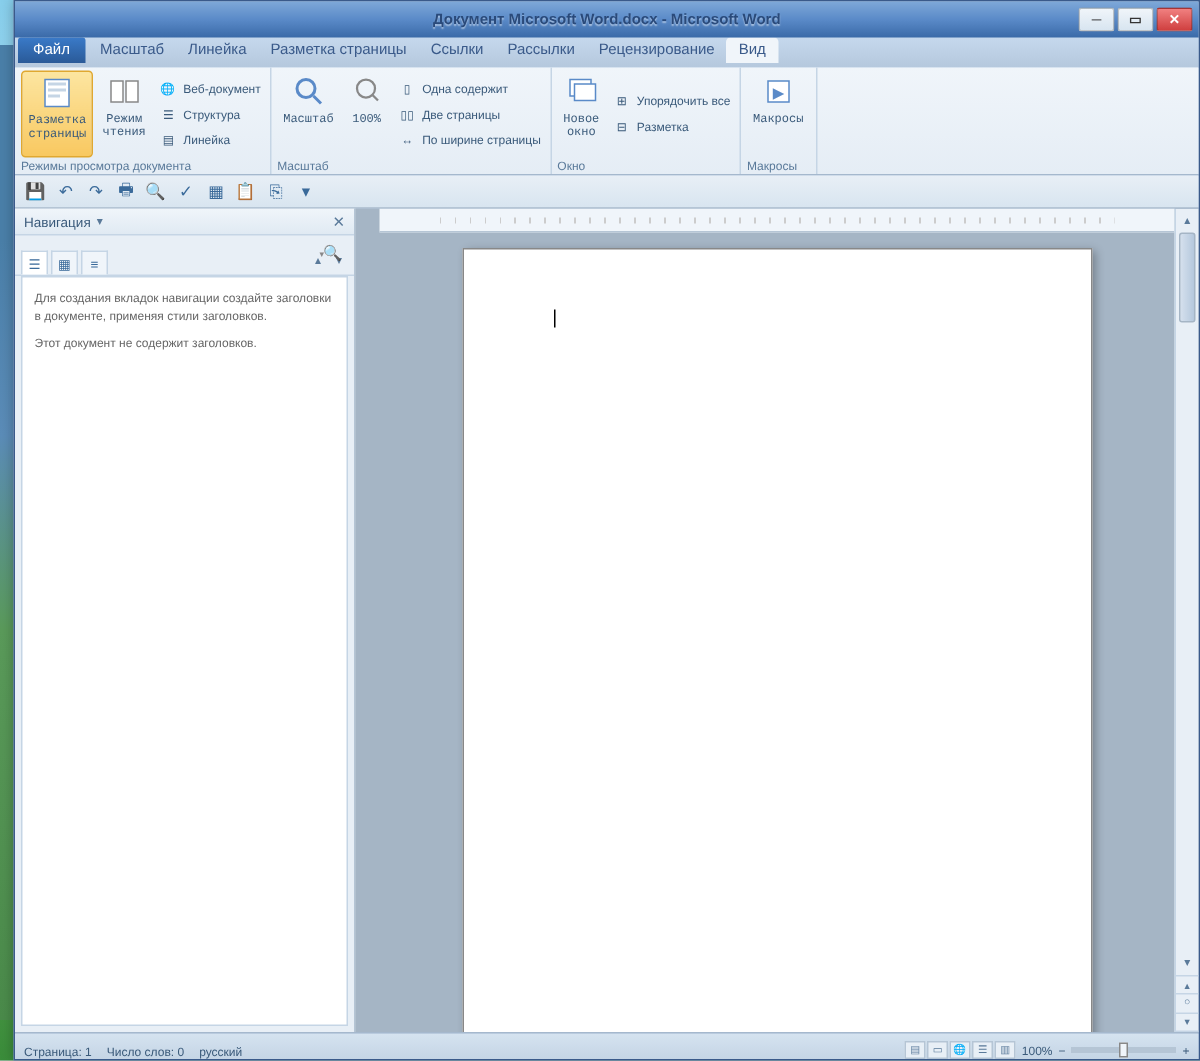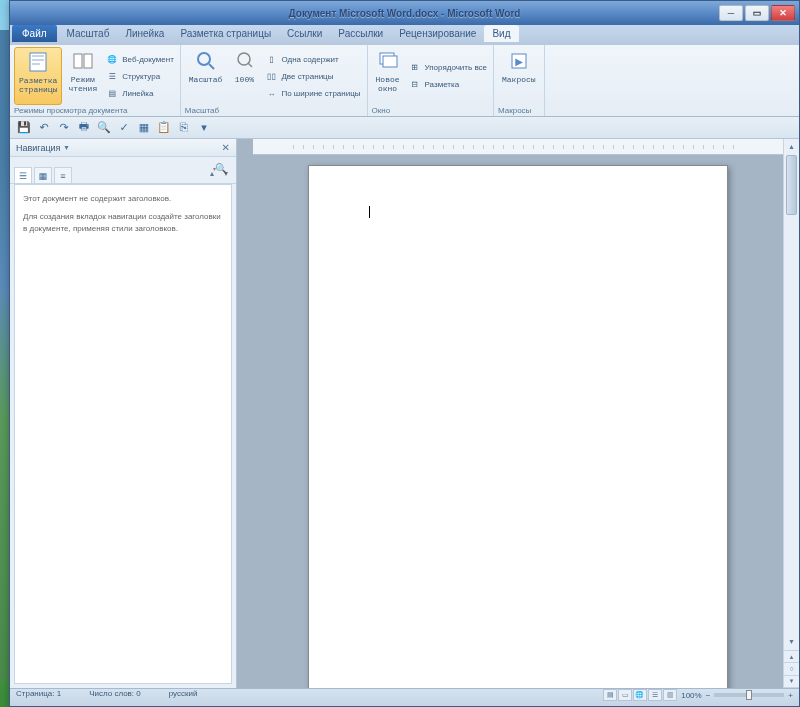--- a/index.html
+++ b/index.html
@@ -61,21 +61,21 @@
   .cursor { position: absolute; left: 60px; top: 40px; width: 1px; height: 12px; background: #000; }
   
   .vsbar { position: absolute; right: 0; top: 0; width: 16px; bottom: 0; background: #e8eff6; border-left: 1px solid #c5d5e5; }
   .vsbar .thumb { position: absolute; left: 2px; right: 2px; top: 16px; height: 60px; background: linear-gradient(to right, #d5e0ed, #b5c8dd); border: 1px solid #a5b5c5; border-radius: 2px; cursor: pointer; }
   .vsbar .arr { position: absolute; left: 0; right: 0; height: 14px; display: flex; align-items: center; justify-content: center; font-size: 8px; color: #5a7a9a; cursor: pointer; }
   .vsbar .arr.up { top: 0; }
   .vsbar .arr.dn { bottom: 40px; }
   .vsbar .objnav { position: absolute; bottom: 0; left: 0; right: 0; height: 38px; border-top: 1px solid #c5d5e5; display: flex; flex-direction: column; }
   .vsbar .objnav div { flex: 1; display: flex; align-items: center; justify-content: center; font-size: 7px; color: #5a7a9a; cursor: pointer; border-bottom: 1px solid #c5d5e5; }
   
-  .statusbar { height: 18px; background: linear-gradient(to bottom, #d5e3f0, #c5d5e5); border-top: 1px solid #a5b8cd; display: flex; align-items: flex-start; font-size: 8px; color: #3a5a7a; padding: 0 6px; gap: 28px; }
+  .statusbar { height: 18px; background: linear-gradient(to bottom, #d5e3f0, #c5d5e5); border-top: 1px solid #a5b8cd; display: flex; align-items: flex-end; font-size: 8px; color: #3a5a7a; padding: 0 6px; gap: 10px; }
   .statusbar .zoom { margin-left: auto; display: flex; align-items: center; gap: 4px; }
   .viewbtns { display: flex; gap: 1px; }
   .viewbtn { width: 14px; height: 12px; background: #e8eff6; border: 1px solid #b5c5d5; cursor: pointer; font-size: 7px; display: flex; align-items: center; justify-content: center; color: #5a7a9a; }
   .zoomslider { width: 70px; height: 4px; background: #b5c5d5; position: relative; cursor: pointer; }
   .zoomslider .handle { position: absolute; left: 50%; top: -3px; width: 6px; height: 10px; background: #f0f5fa; border: 1px solid #888; transform: translateX(-50%); }
   
   svg { display: block; }
 </style>
 </head>
 <body>
@@ -255,22 +255,22 @@
       </div>
       <div class="navtabs">
         <div class="navtab active">☰</div>
         <div class="navtab">▦</div>
         <div class="navtab">≡</div>
         <div class="spacer"></div>
         <div class="navchev">▴</div>
         <div class="navchev">▾</div>
       </div>
       <div class="navcontent">
+        <p>Для создания вкладок навигации создайте заголовки в документе, применяя стили заголовков.</p>
         <p>Этот документ не содержит заголовков.</p>
-        <p>Для создания вкладок навигации создайте заголовки в документе, применяя стили заголовков.</p>
       </div>
     </div>
 
     <div class="docarea">
       <div class="ruler-h"></div>
       <div class="docscroll">
         <div class="page">
           <div class="cursor"></div>
         </div>
       </div>

